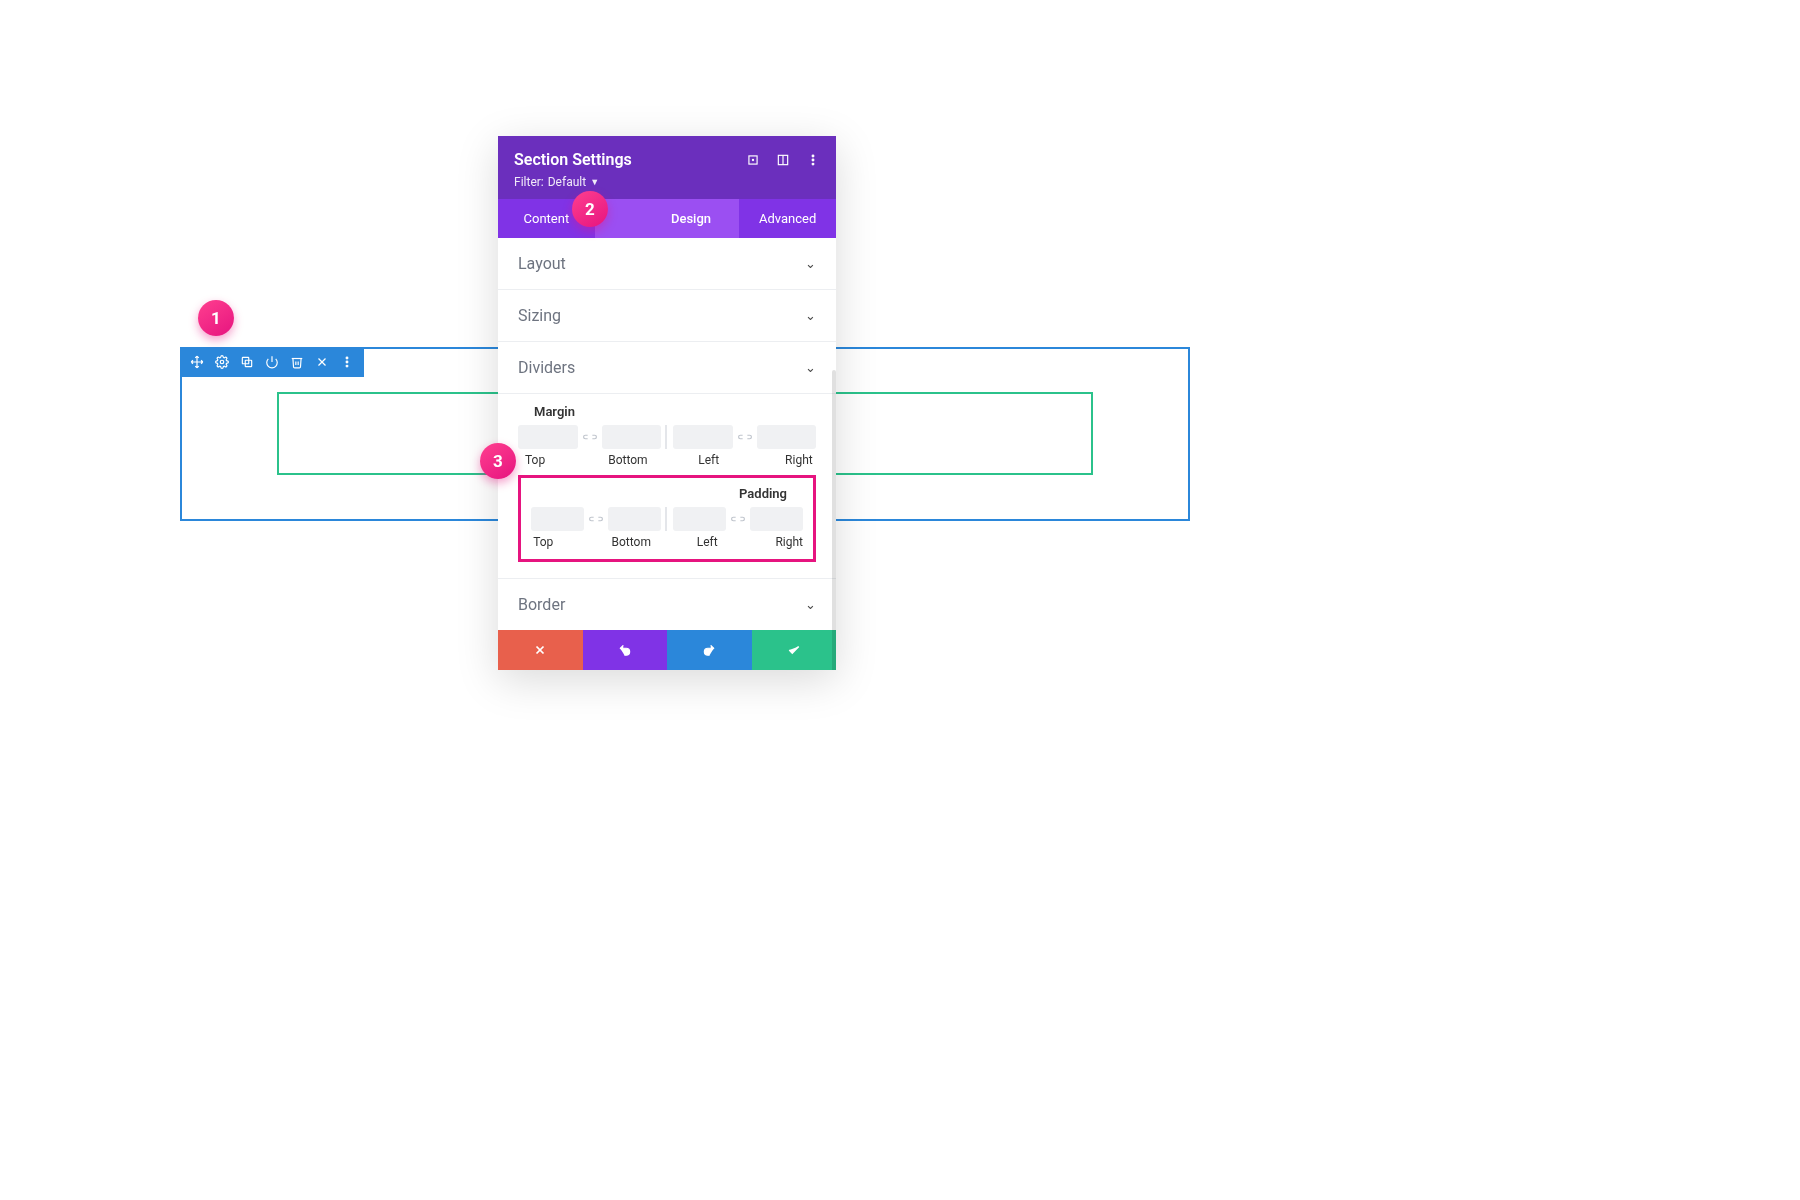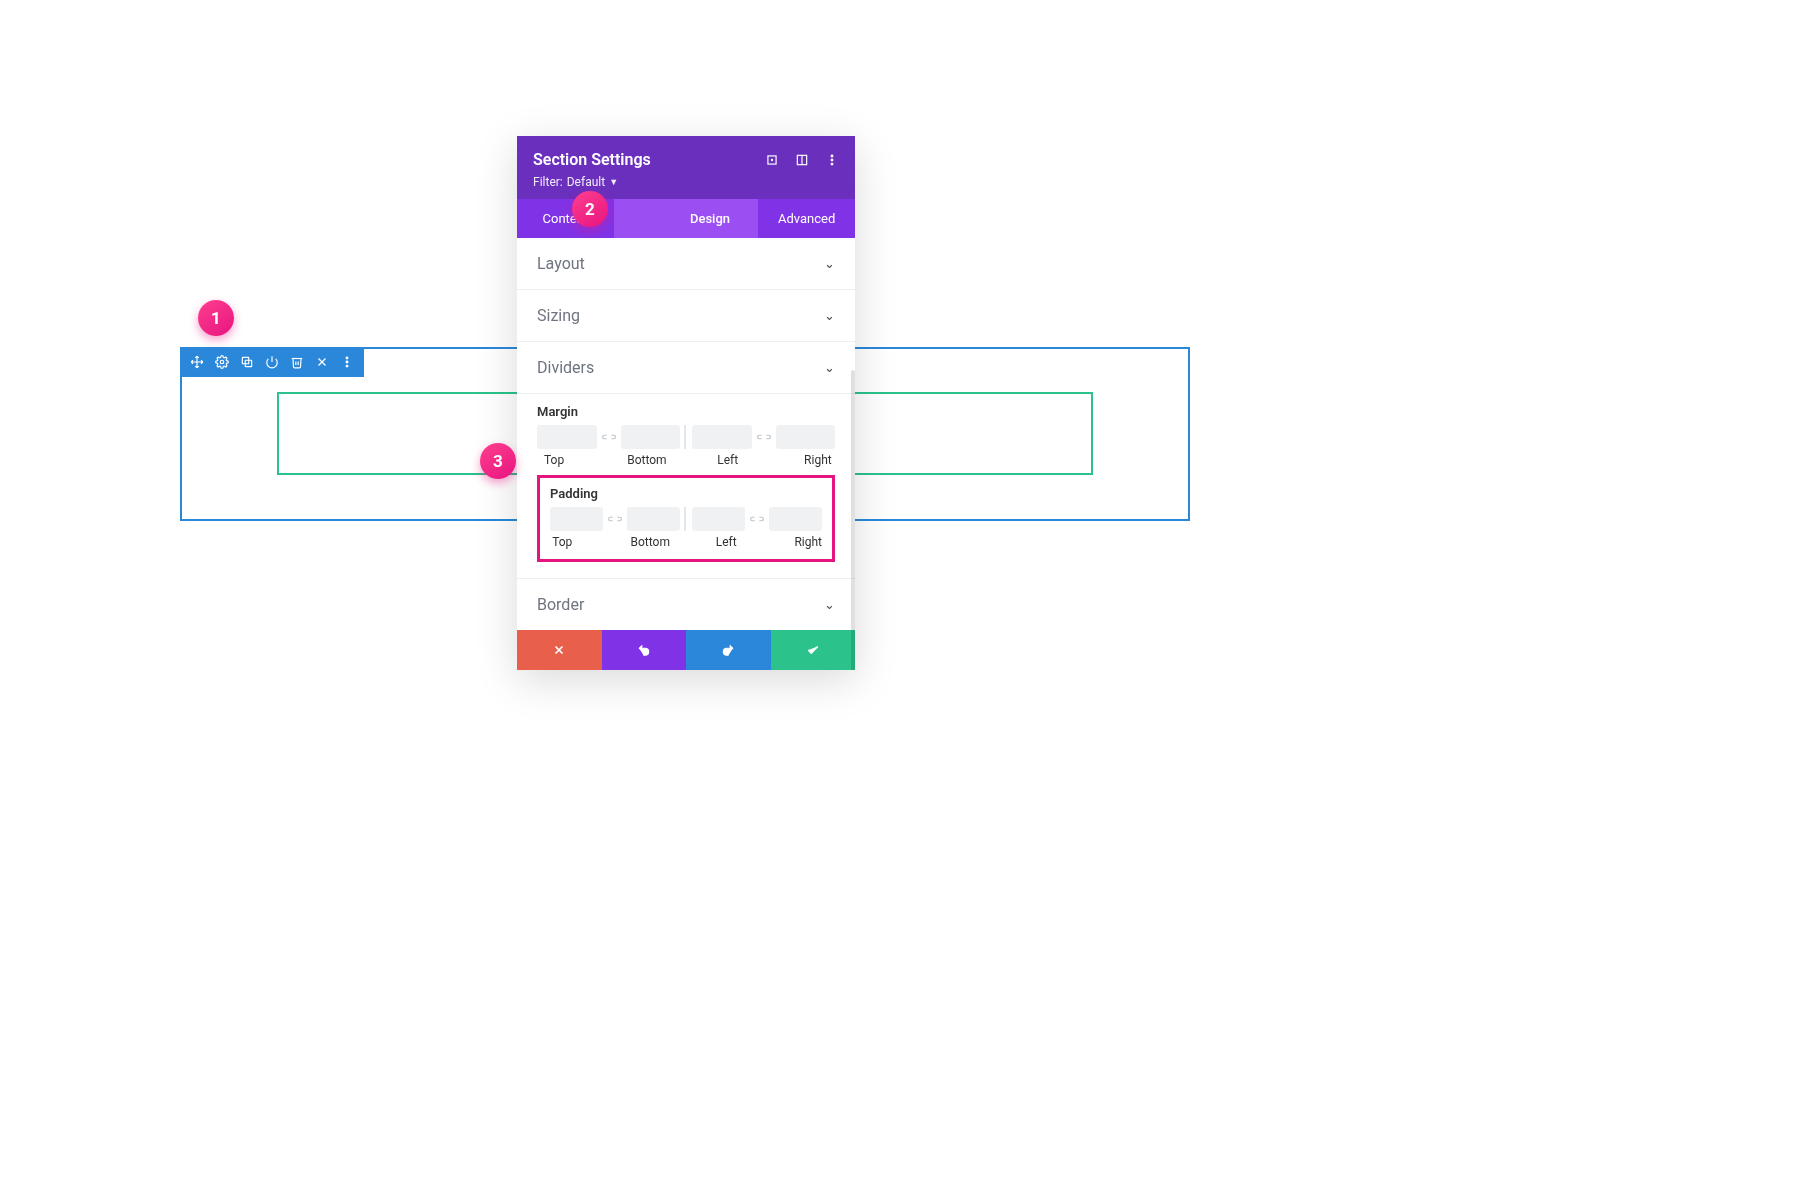--- a/index.html
+++ b/index.html
@@ -29,21 +29,21 @@
     .row-outline {
       position: absolute;
       left: 95px; top: 43px;
       right: 95px; height: 83px;
       border: 2px solid #2bc28b;
     }
 
     
     .panel {
       position: absolute;
-      left: 517px; top: 136px;
+      left: 498px; top: 136px;
       width: 338px;
       background: #fff;
       box-shadow: 0 10px 40px rgba(0,0,0,0.15);
       overflow: hidden;
     }
     .panel-header {
       background: #6b2fbd;
       color: #fff;
       padding: 14px 16px 10px 16px;
     }
@@ -103,21 +103,21 @@
       cursor:pointer;
       gap:48px;
     }
     .acc-title { font-size: 16px; color:#6e7480; font-weight:400; }
     .acc-title.open { color:#2b87da; }
     .acc-chevron { color:#4a4a4a; font-size: 13px; }
     .acc-actions { display:flex; align-items:center; gap:10px; }
     .acc-more { color:#2b87da; font-size:14px; line-height:1; }
 
     .acc-body { padding: 2px 20px 16px 20px; }
-    .field-label { font-size: 13px; font-weight:600; color:#333; margin: 8px 0 6px; }
+    .field-label { font-size: 13px; font-weight:600; color:#333; margin: 8px 16px 6px; }
     .spacing-grid {
       display:grid;
       grid-template-columns: 1fr auto 1fr 4px 1fr auto 1fr;
       gap: 4px;
       align-items:center;
     }
     .sp-input {
       height: 24px;
       background:#f0f1f3;
       border-radius:3px;
@@ -321,21 +321,21 @@
         <div class="sp-lab">Top</div>
         <div class="sp-lab-spacer-link"></div>
         <div class="sp-lab">Bottom</div>
         <div class="sp-lab-spacer-div"></div>
         <div class="sp-lab">Left</div>
         <div class="sp-lab-spacer-link"></div>
         <div class="sp-lab">Right</div>
       </div>
 
       <div class="highlight-box">
-        <div class="field-label" style="margin-top:0;">Padding</div>
+        <div class="field-label" style="margin-top:0;text-align:right;">Padding</div>
         <div class="spacing-grid">
           <div class="sp-input"></div>
           <div class="sp-link"><svg viewBox="0 0 24 12">
                 <path d="M8 6H4a3 3 0 0 1 0-6h4M16 6h4a3 3 0 0 0 0-6h-4" transform="translate(0 3)"></path>
               </svg></div>
           <div class="sp-input"></div>
           <div class="sp-divider"></div>
           <div class="sp-input"></div>
           <div class="sp-link"><svg viewBox="0 0 24 12">
                 <path d="M8 6H4a3 3 0 0 1 0-6h4M16 6h4a3 3 0 0 0 0-6h-4" transform="translate(0 3)"></path>

